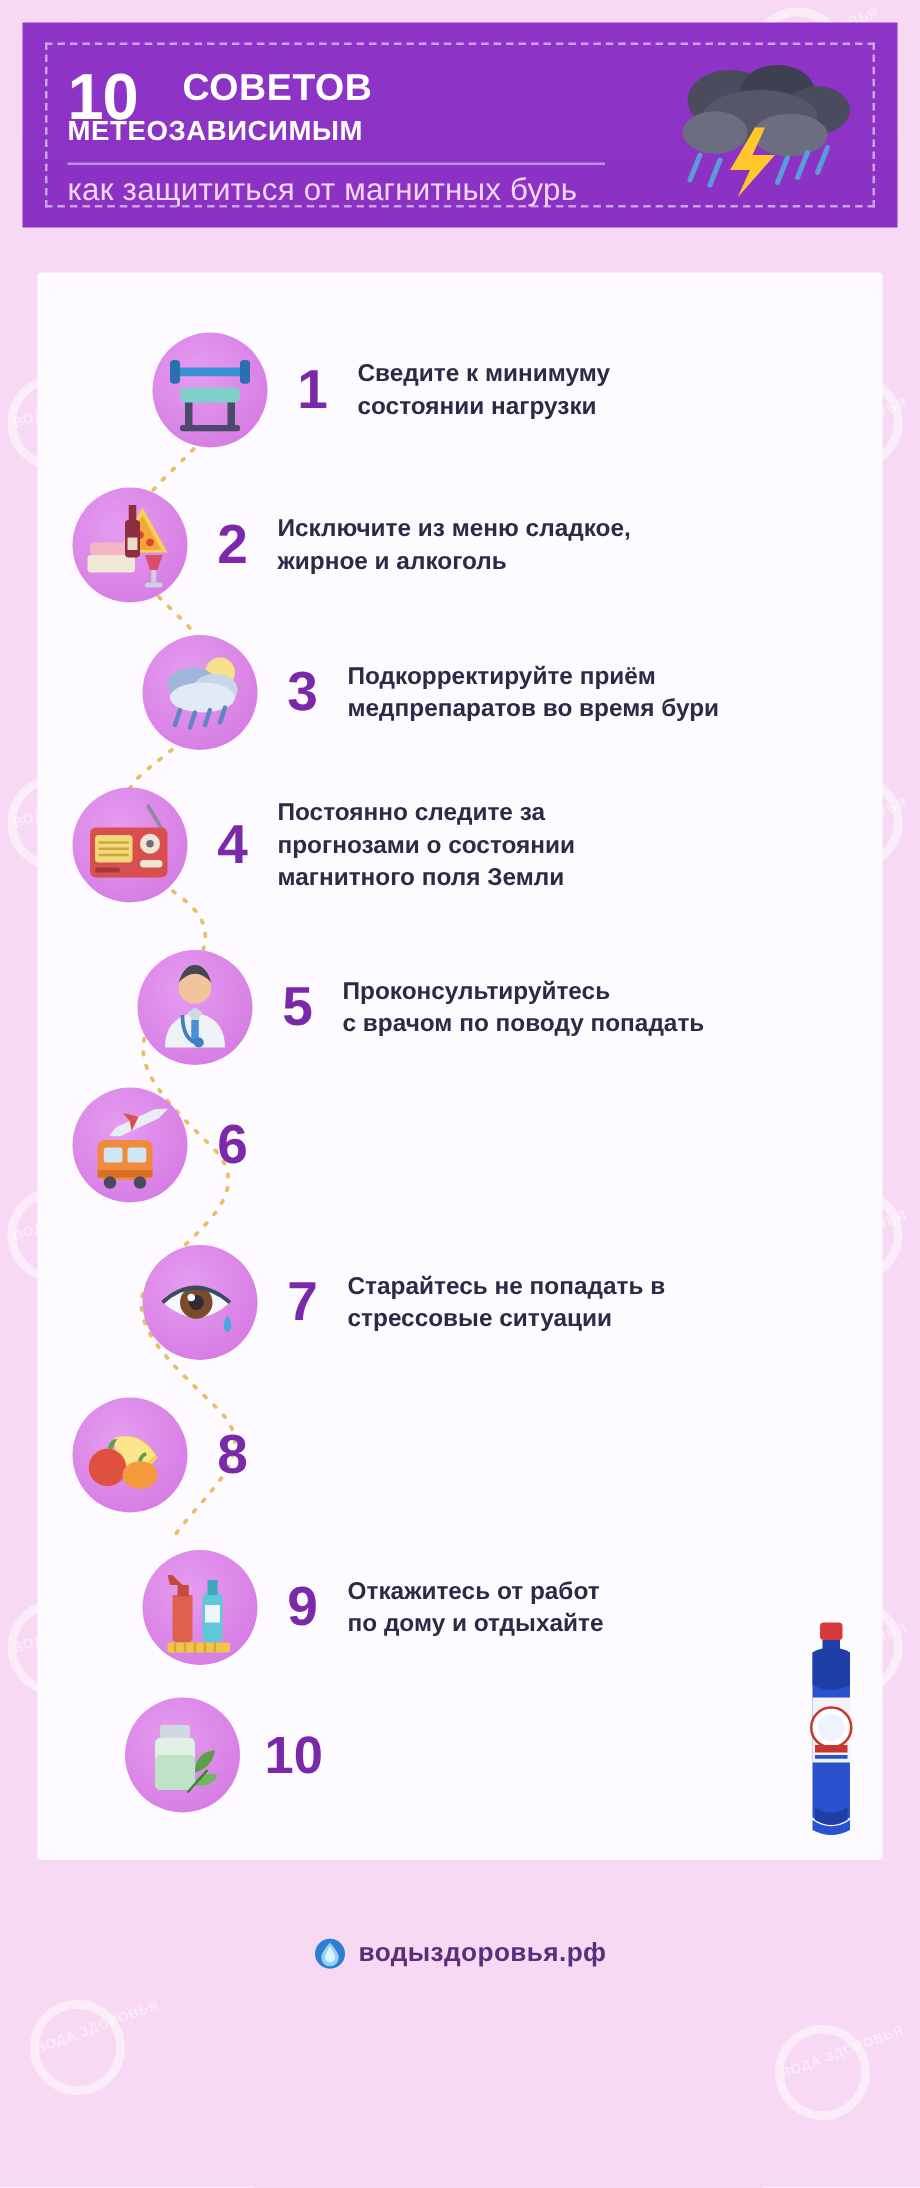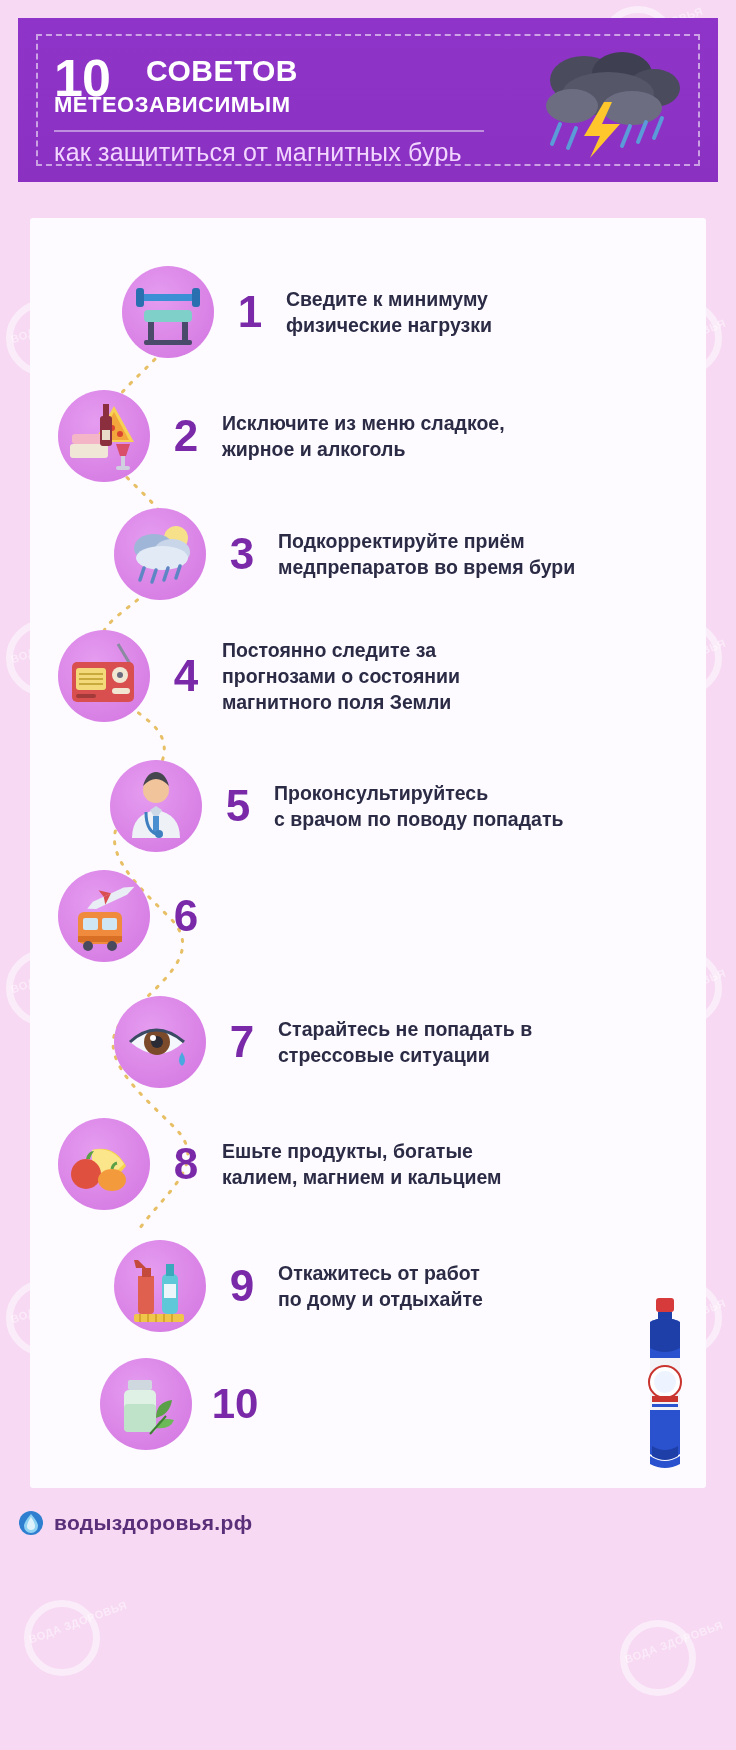--- a/index.html
+++ b/index.html
@@ -167,23 +167,23 @@
     position: absolute;
     right: 6px;
     top: 1078px;
     width: 70px;
     height: 180px;
   }
   
   .footer {
     position: absolute;
     left: 0;
-    top: 1492px;
+    top: 1532px;
     width: 700px;
-    text-align: left;
+    text-align: center;
   }
   .footer-row {
     display: inline-flex;
     align-items: center;
     gap: 10px;
   }
   .footer-text {
     font-size: 21px;
     color: #5a2f7a;
     font-weight: bold;
@@ -296,21 +296,21 @@
             <rect x="14" y="22" width="8" height="19" rx="3" fill="#2a6fb0"></rect>
             <rect x="70" y="22" width="8" height="19" rx="3" fill="#2a6fb0"></rect>
             <rect x="22" y="44" width="48" height="12" rx="4" fill="#7ed0c9"></rect>
             <rect x="26" y="56" width="6" height="22" fill="#4a4a6a"></rect>
             <rect x="60" y="56" width="6" height="22" fill="#4a4a6a"></rect>
             <rect x="22" y="74" width="48" height="5" rx="2" fill="#4a4a6a"></rect>
           </svg>
         </div>
         <div class="num">1</div>
         <div class="txt">Сведите к минимуму
-физические нагрузки</div>
+состоянии нагрузки</div>
       </div>
 
       <div class="tip" style="left:28px; top:172px;">
         <div class="bubble">
           <svg width="92" height="92" viewBox="0 0 92 92">
             <polygon points="56,16 76,52 36,52" fill="#f7d154"></polygon>
             <polygon points="56,22 71,50 41,50" fill="#f2a63b"></polygon>
             <circle cx="54" cy="38" r="3" fill="#d9452e"></circle>
             <circle cx="62" cy="44" r="3" fill="#d9452e"></circle>
             <rect x="14" y="44" width="34" height="10" rx="3" fill="#f4b5c6"></rect>
@@ -428,22 +428,20 @@
           <svg width="92" height="92" viewBox="0 0 92 92">
             <path d="M34,32 q22,-6 34,16 q-16,22 -34,10z" fill="#f6d34a"></path>
             <path d="M34,32 q20,-4 32,14 q-16,18 -32,8z" fill="#fbe68c"></path>
             <circle cx="28" cy="56" r="15" fill="#e0503f"></circle>
             <path d="M28,41 q2,-8 8,-8 q-4,6 -4,8z" fill="#5aa046"></path>
             <ellipse cx="54" cy="62" rx="14" ry="11" fill="#f39b3c"></ellipse>
             <path d="M54,51 q1,-5 5,-6" stroke="#5aa046" stroke-width="3" fill="none"></path>
           </svg>
         </div>
         <div class="num">8</div>
-        <div class="txt">Ешьте продукты, богатые
-калием, магнием и кальцием</div>
       </div>
 
       <div class="tip" style="left:84px; top:1022px;">
         <div class="bubble">
           <svg width="92" height="92" viewBox="0 0 92 92">
             <path d="M24,36 h16 v34 a4,4 0 0 1 -4,4 h-8 a4,4 0 0 1 -4,-4z" fill="#e0604f"></path>
             <rect x="28" y="28" width="9" height="9" fill="#c44b3c"></rect>
             <path d="M22,28 h10 l-8,-8 h-4z" fill="#c44b3c"></path>
             <rect x="48" y="34" width="16" height="40" rx="5" fill="#5ec8d8"></rect>
             <rect x="52" y="24" width="8" height="12" fill="#3aa9bb"></rect>

